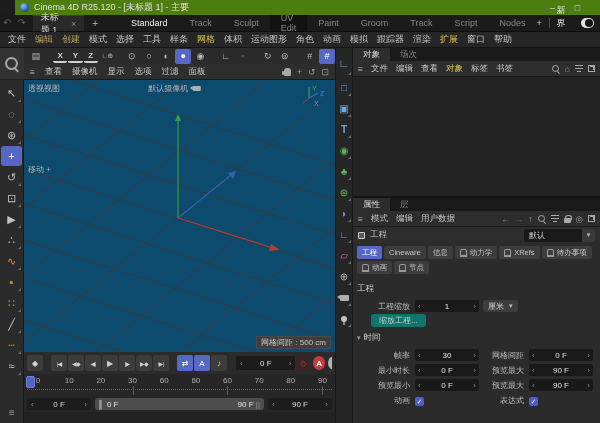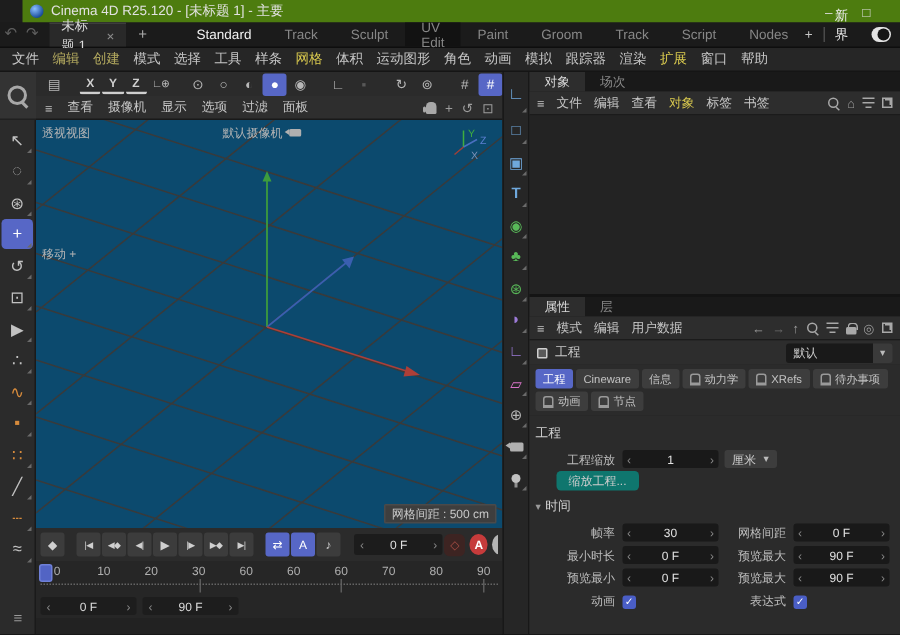--- a/index.html
+++ b/index.html
@@ -377,20 +377,24 @@
         </span>
       <span class="ruler-dots"></span>
       <span class="playhead"></span>
     </div>
     <div class="range-row">
       <span class="range-spin">
         <span class="sarr">‹</span>
         <span>0 F</span>
         <span class="sarr">›</span>
       </span>
+      <span class="range-bar">
+        <span><span class="grip">▌</span> <span>0 F</span></span>
+        <span><span>90 F</span> <span class="grip">||</span></span>
+      </span>
       <span class="range-spin">
         <span class="sarr">‹</span>
         <span>90 F</span>
         <span class="sarr">›</span>
       </span>
     </div>
     <div class="bstrip"></div>
   </div>
 
   <div class="palette">

